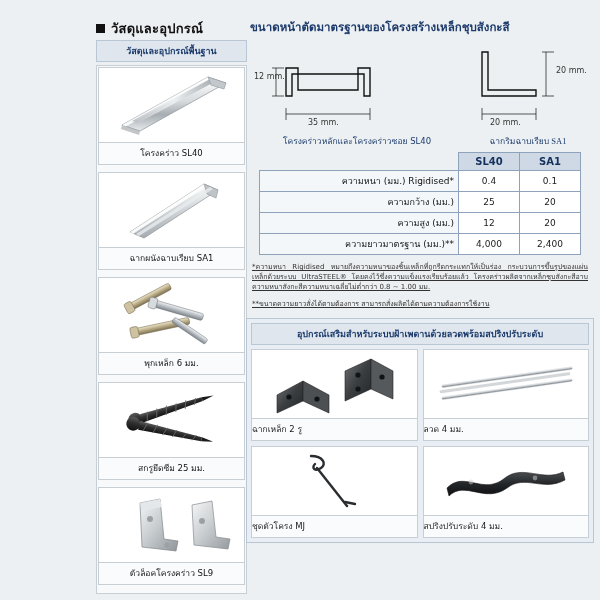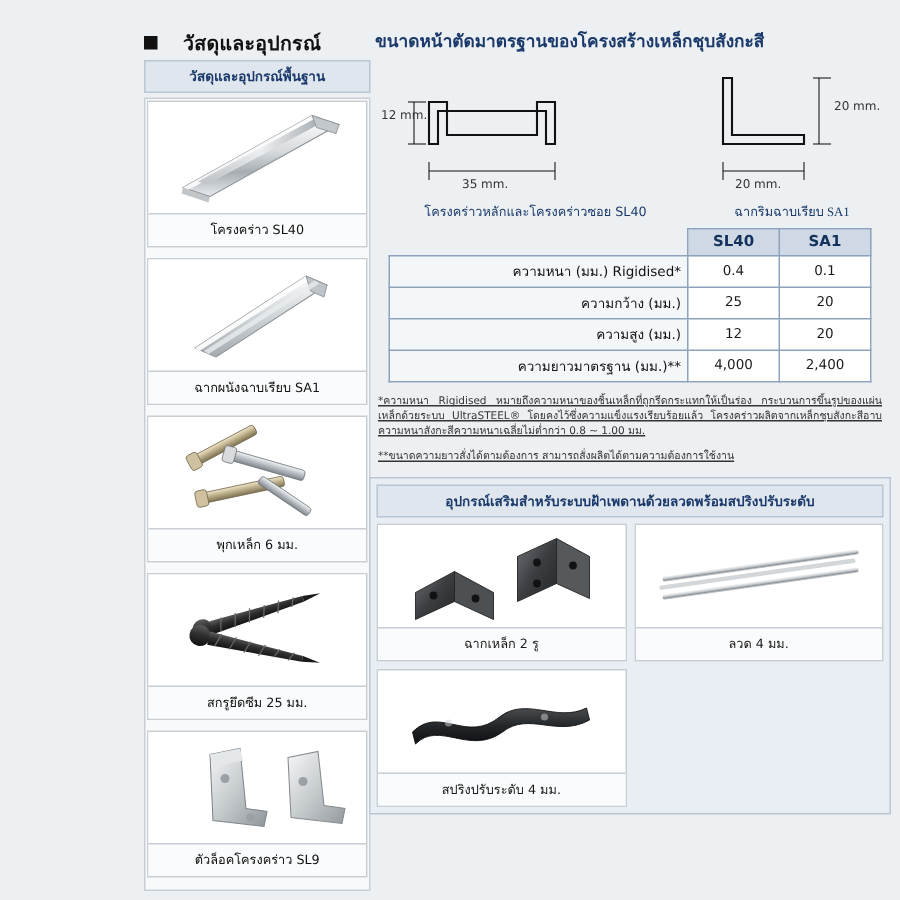--- a/index.html
+++ b/index.html
@@ -6,21 +6,21 @@
   body{
     width:600px;height:600px;
     background:#eceff1;
     font-family:"DejaVu Sans", sans-serif;
     color:#1a1a1a;
     overflow:hidden;
   }
   .page{position:relative;width:600px;height:600px;background:#edf0f2;}
 
   
-  .hdr{position:absolute;left:96px;top:18px;display:flex;align-items:center;gap:17px;}
+  .hdr{position:absolute;left:96px;top:18px;display:flex;align-items:center;gap:6px;}
   .hdr .sq{width:9px;height:9px;background:#111;display:inline-block;}
   .hdr .t{font-size:13px;font-weight:bold;color:#111;letter-spacing:.2px;}
 
   .hdr2{position:absolute;left:250px;top:18px;width:340px;font-size:11.5px;color:#1b3a6b;font-weight:bold;}
 
   
   .leftcol{position:absolute;left:96px;top:40px;width:151px;}
   .leftcol .cap{
     background:#dfe6ee;border:1px solid #b9c6d4;color:#1b3a6b;
     font-size:9px;text-align:center;padding:3px 0;font-weight:bold;
@@ -54,21 +54,21 @@
 
   
   .acc{margin-top:8px;border:1px solid #b9c6d4;background:#e9eef4;padding:4px;}
   .acc .cap{
     background:#dfe6ee;border:1px solid #b9c6d4;color:#1b3a6b;
     font-size:9px;text-align:center;padding:3px 0;font-weight:bold;margin-bottom:4px;
   }
   .grid{display:grid;grid-template-columns:1fr 1fr;gap:5px;}
   .cell{border:1px solid #c7ced4;background:#fff;}
   .cell .imgwrap{height:68px;display:flex;align-items:center;justify-content:center;overflow:hidden;}
-  .cell .lbl{border-top:1px solid #c7ced4;background:#fafbfc;font-size:8.5px;text-align:center;padding:3px 0 4px;}
+  .cell .lbl{border-top:1px solid #c7ced4;background:#fafbfc;font-size:8.5px;padding:3px 0 4px;}
 
   
   svg{display:block;}
 </style>
 </head>
 <body>
 
 <div class="page">
 
   <div class="hdr">
@@ -352,20 +352,32 @@
                 </linearGradient>
               </defs>
               <rect x="10" y="24" width="132" height="4" rx="2" fill="url(#wr)" transform="rotate(-8 76 26)"></rect>
               <rect x="10" y="36" width="132" height="4" rx="2" fill="url(#wr)" transform="rotate(-8 76 38)"></rect>
               <rect x="8" y="30" width="132" height="3" rx="1.5" fill="#b7bcc0" opacity=".6" transform="rotate(-8 76 32)"></rect>
             </svg>
           </div>
           <div class="lbl">ลวด 4 มม.</div>
         </div>
 
+        <div class="cell">
+          <div class="imgwrap">
+            <svg width="150" height="66" viewBox="0 0 150 66">
+              <g stroke="#2a2d30" stroke-width="2.4" fill="none" stroke-linecap="round">
+                <path d="M52,8 C64,8 68,16 62,20 C56,24 52,20 56,16"></path>
+                <path d="M58,20 L88,58"></path>
+                <path d="M86,54 L96,56"></path>
+              </g>
+            </svg>
+          </div>
+          <div class="lbl">ชุดตัวโครง MJ</div>
+        </div>
 
         <div class="cell">
           <div class="imgwrap">
             <svg width="150" height="66" viewBox="0 0 150 66">
               <defs>
                 <linearGradient id="sp" x1="0" y1="0" x2="0" y2="1">
                   <stop offset="0" stop-color="#4a4d50"></stop>
                     <stop offset=".5" stop-color="#232629"></stop>
                   <stop offset="1" stop-color="#0e1012"></stop>
                 </linearGradient>

